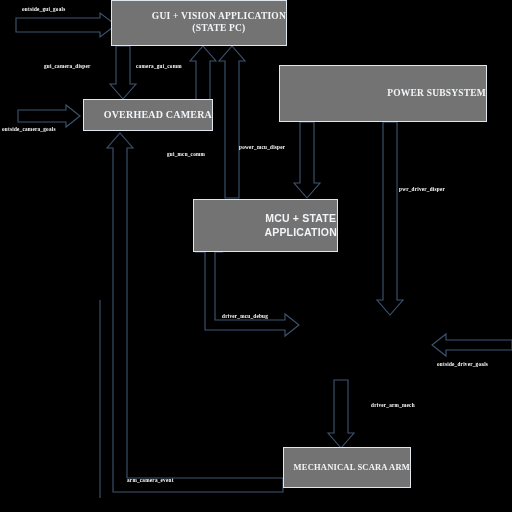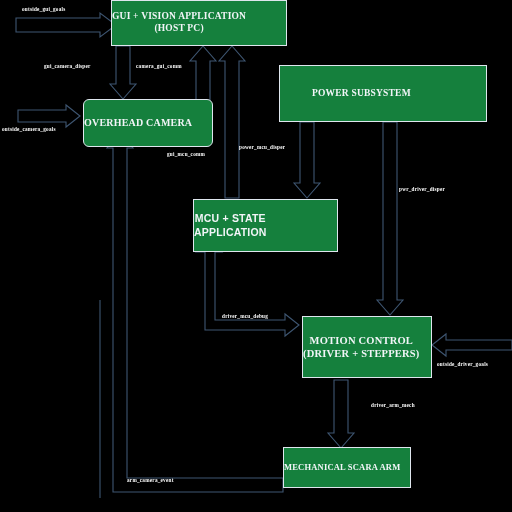--- a/index.html
+++ b/index.html
@@ -17,26 +17,26 @@
   }
   svg#wires {
     position: absolute;
     left: 0;
     top: 0;
     width: 512px;
     height: 512px;
   }
   .node {
     position: absolute;
-    background: #15803d;
+    background: #737373;
     border: 1px solid #dfe6ee;
     color: #f2f5f8;
     display: flex;
     align-items: center;
-    justify-content: flex-start;
+    justify-content: flex-end;
     text-align: center;
     box-sizing: border-box;
     line-height: 1.25;
     letter-spacing: 0.2px;
     z-index: 3;
     font-weight: 700;
   }
   .node-serif { font-family: "Liberation Serif", "DejaVu Serif", serif; }
   .node-sans  { font-family: "Liberation Sans", "DejaVu Sans", sans-serif; }
   .node span { display: block; }
@@ -84,49 +84,43 @@
 
       <path d="M283,492 L113,492 L113,148 L107,148 L120,133 L133,148 L127,148 L127,478 L283,478 Z"></path>
 
       <path d="M100,498 L100,300"></path>
     </g>
   </svg>
 
   <div class="node node-serif" style="left:111px; top:0px; width:176px; height:46px; font-size:9.5px;">
     <div>
       <span>GUI + VISION  APPLICATION</span>
-      <span>(HOST PC)</span>
+      <span>(STATE PC)</span>
     </div>
   </div>
 
-  <div class="node node-serif" style="left:83px; top:99px; width:130px; height:48px; font-size:10px;border-radius:6px;">
+  <div class="node node-serif" style="left:83px; top:99px; width:130px; height:32px; font-size:10px;">
     <div>
       <span>OVERHEAD CAMERA</span>
     </div>
   </div>
 
   <div class="node node-serif" style="left:279px; top:65px; width:208px; height:57px; font-size:9.5px;padding-left:32px;">
     <div>
       <span>POWER SUBSYSTEM</span>
     </div>
   </div>
 
   <div class="node node-sans" style="left:193px; top:199px; width:145px; height:53px; font-size:10.5px;">
     <div>
       <span>MCU + STATE</span>
       <span>APPLICATION</span>
     </div>
   </div>
 
-  <div class="node node-serif" style="left:302px; top:316px; width:130px; height:62px; font-size:10.5px;">
-    <div>
-      <span>MOTION CONTROL</span>
-      <span>(DRIVER + STEPPERS)</span>
-    </div>
-  </div>
 
   <div class="node node-serif" style="left:283px; top:447px; width:128px; height:41px; font-size:8.5px;">
     <div>
       <span>MECHANICAL SCARA ARM</span>
     </div>
   </div>
 
   <div class="edge-label" style="left:22px; top:6px;">outside_gui_goals</div>
 
   <div class="edge-label" style="left:44px; top:63px;">gui_camera_disper</div>

